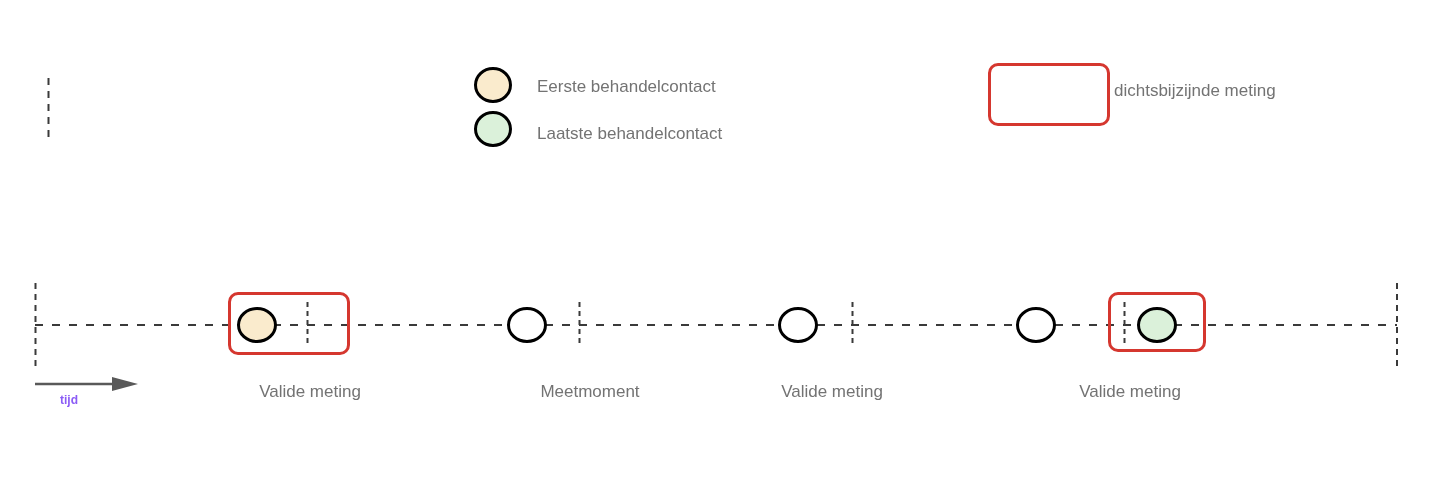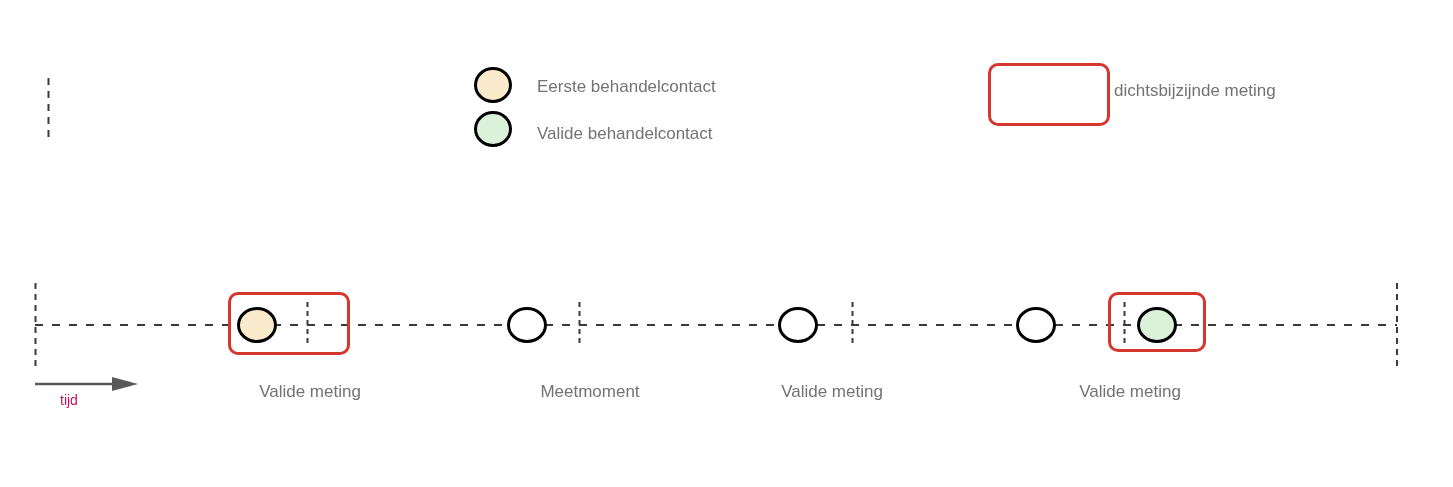--- a/index.html
+++ b/index.html
@@ -29,21 +29,21 @@
   }
   .label {
     position: absolute;
     z-index: 3;
     color: #737373;
     font-size: 17px;
     line-height: 20px;
     white-space: nowrap;
   }
   .label.center { text-align: center; width: 220px; }
-  .label.tijd { font-weight: 400; font-size: 14px; color: #be185d; }
+  .label.tijd { font-weight: 700; font-size: 12px; color: #8b5cf6; }
 </style>
 </head>
 <body>
 
 <div class="canvas">
 
   <svg class="lines" width="1453" height="487">
 
     <line x1="48.5" y1="78" x2="48.5" y2="138" stroke="#3A3A3A" stroke-width="2" stroke-dasharray="7,6"></line>
 
@@ -59,21 +59,21 @@
 
     <line x1="35" y1="384" x2="114" y2="384" stroke="#595959" stroke-width="2.5"></line>
     <polygon points="138,384 112,377 112,391" fill="#595959"></polygon>
   </svg>
 
 
   <div class="shape ellipse small fill-first" style="left:474px; top:67px;"></div>
   <div class="label" style="left:537px; top:77px;">Eerste behandelcontact</div>
 
   <div class="shape ellipse small fill-last" style="left:474px; top:111px;"></div>
-  <div class="label" style="left:537px; top:124px;">Valide behandelcontact</div>
+  <div class="label" style="left:537px; top:124px;">Laatste behandelcontact</div>
 
   <div class="shape redrect" style="left:988px; top:63px; width:122px; height:63px;"></div>
   <div class="label" style="left:1114px; top:81px;">dichtsbijzijnde meting</div>
 
   <div class="shape redrect" style="left:228px; top:292px; width:122px; height:63px;"></div>
 
   <div class="shape redrect" style="left:1108px; top:292px; width:98px; height:60px;"></div>
 
   <div class="shape ellipse fill-first" style="left:237px; top:307px;"></div>
   <div class="shape ellipse" style="left:507px; top:307px;"></div>

